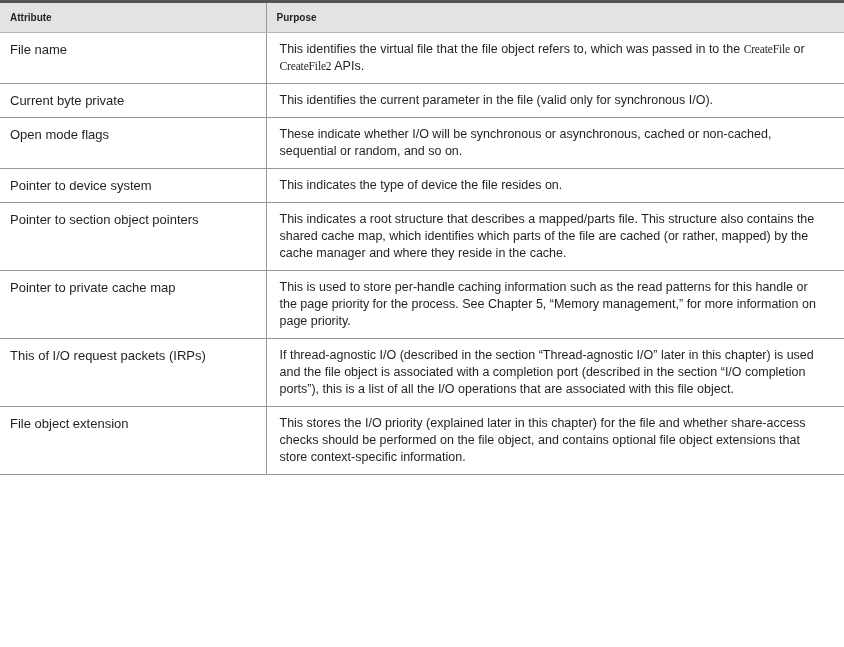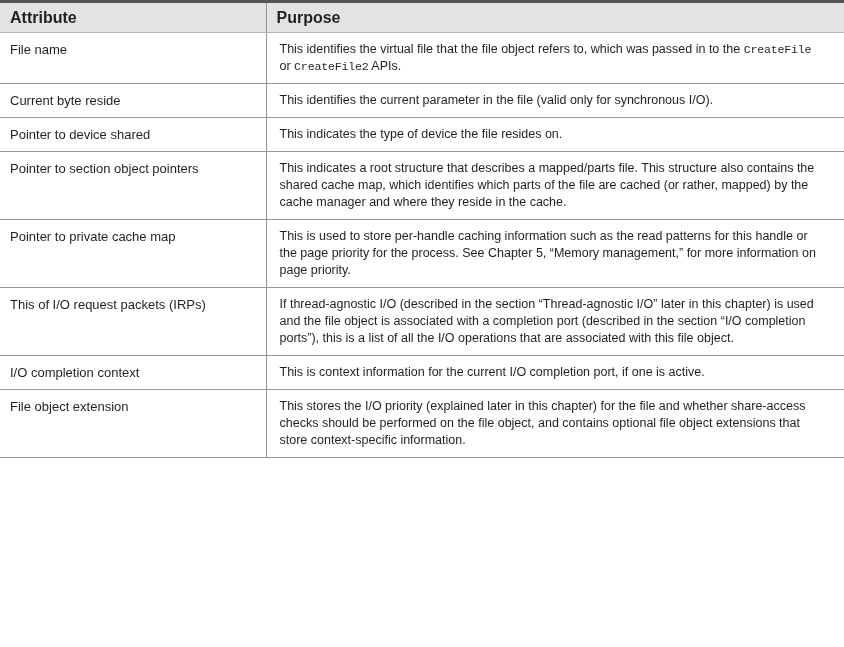--- a/index.html
+++ b/index.html
@@ -26,21 +26,21 @@
     table-layout: fixed;
     border-top: 3px solid var(--top-border);
     border-bottom: 1px solid var(--grid-line);
   }
   col.col-attr { width: 266px; }
   col.col-purpose { width: 578px; }
   th {
     background: var(--header-bg);
     text-align: left;
     font-weight: bold;
-    font-size: 16px;
+    font-size: 10px;
     line-height: 17px;
     padding: 6px 10px 6px 10px;
     border-bottom: 1px solid var(--header-line);
     vertical-align: top;
   }
   th:first-child { border-right: 1px solid var(--grid-line); }
   td {
     vertical-align: top;
     border-bottom: 1px solid var(--grid-line);
   }
@@ -49,21 +49,21 @@
     line-height: 17px;
     padding: 8px 6px 8px 10px;
     border-right: 1px solid var(--grid-line);
   }
   td.purpose-cell {
     font-size: 12.5px;
     line-height: 17px;
     padding: 8px 22px 8px 13px;
   }
   .mono {
-    font-family: Liberation Mono, monospace;
+    font-family: Liberation Serif, serif;
     font-size: 0.93em;
     letter-spacing: -0.2px;
   }
 </style>
 </head>
 <body>
 
 <div class="page">
   <table class="doc-table">
     <colgroup>
@@ -76,51 +76,51 @@
         <th>Purpose</th>
       </tr>
     </thead>
     <tbody>
   <tr>
     <td class="attr-cell">File name</td>
     <td class="purpose-cell">This identifies the virtual file that the file object refers to, which was passed in to the <span class="mono">CreateFile</span> or <span class="mono">CreateFile2</span> APIs.</td>
   </tr>
 
   <tr>
-    <td class="attr-cell">Current byte reside</td>
+    <td class="attr-cell">Current byte private</td>
     <td class="purpose-cell">This identifies the current parameter in the file (valid only for synchronous I/O).</td>
   </tr>
 
 
+  <tr>
+    <td class="attr-cell">Open mode flags</td>
+    <td class="purpose-cell">These indicate whether I/O will be synchronous or asynchronous, cached or non-cached, sequential or random, and so on.</td>
+  </tr>
 
   <tr>
-    <td class="attr-cell">Pointer to device shared</td>
+    <td class="attr-cell">Pointer to device system</td>
     <td class="purpose-cell">This indicates the type of device the file resides on.</td>
   </tr>
 
 
   <tr>
     <td class="attr-cell">Pointer to section object pointers</td>
     <td class="purpose-cell">This indicates a root structure that describes a mapped/parts file. This structure also contains the shared cache map, which identifies which parts of the file are cached (or rather, mapped) by the cache manager and where they reside in the cache.</td>
   </tr>
 
   <tr>
     <td class="attr-cell">Pointer to private cache map</td>
     <td class="purpose-cell">This is used to store per-handle caching information such as the read patterns for this handle or the page priority for the process. See Chapter 5, “Memory management,” for more information on page priority.</td>
   </tr>
 
   <tr>
     <td class="attr-cell">This of I/O request packets (IRPs)</td>
     <td class="purpose-cell">If thread-agnostic I/O (described in the section “Thread-agnostic I/O” later in this chapter) is used and the file object is associated with a completion port (described in the section “I/O completion ports”), this is a list of all the I/O operations that are associated with this file object.</td>
   </tr>
 
-  <tr>
-    <td class="attr-cell">I/O completion context</td>
-    <td class="purpose-cell">This is context information for the current I/O completion port, if one is active.</td>
-  </tr>
 
   <tr>
     <td class="attr-cell">File object extension</td>
     <td class="purpose-cell">This stores the I/O priority (explained later in this chapter) for the file and whether share-access checks should be performed on the file object, and contains optional file object extensions that store context-specific information.</td>
   </tr>
 </tbody>
   </table>
 </div>
 
 </body></html>

